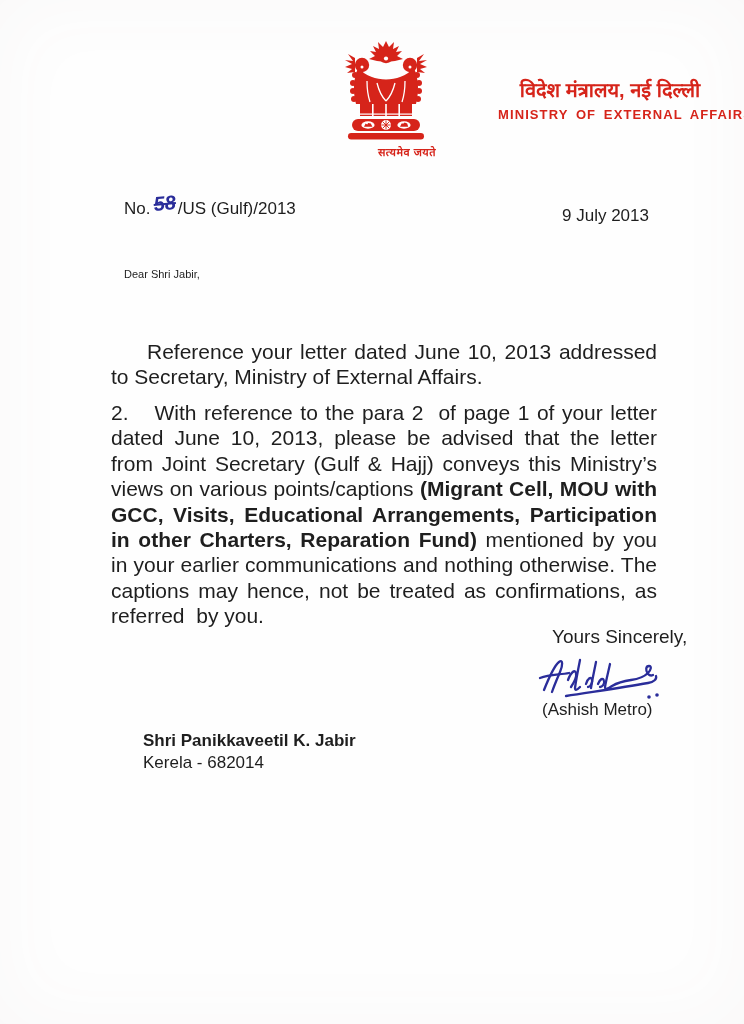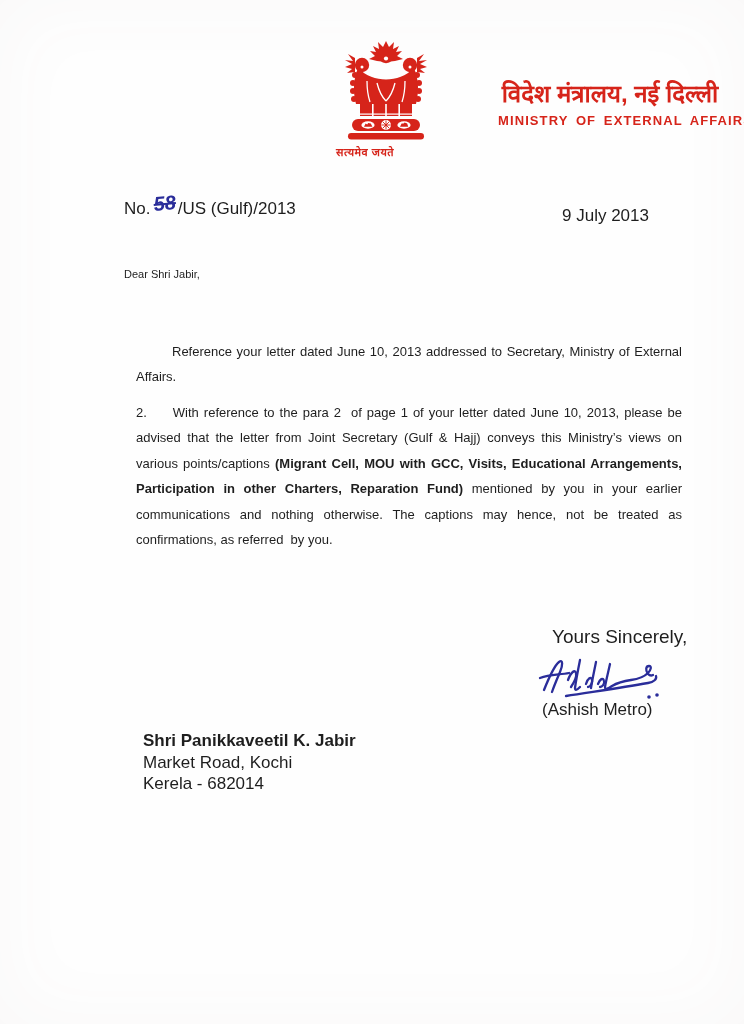--- a/index.html
+++ b/index.html
@@ -15,40 +15,40 @@
     box-shadow: inset 0 0 80px rgba(120,110,100,0.04);
     overflow: hidden;
     color: #1e1e1e;
   }
 
   
   .emblem-block {
     position: absolute;
     left: 336px; top: 40px;
     width: 100px;
-    text-align: left;
+    text-align: right;
   }
   .emblem-block svg { display: block; margin: 0 auto; }
   .emblem-motto {
     margin-top: 3px;
     font-size: 11px;
     font-weight: bold;
     color: #d6241a;
     letter-spacing: 0.5px;
     white-space: nowrap;
   }
   .ministry-block {
     position: absolute;
     left: 498px; top: 76px;
     width: 224px;
     text-align: center;
     color: #d6241a;
   }
   .ministry-hi {
-    font-size: 24px;
+    font-size: 20px;
     font-weight: bold;
     white-space: nowrap;
   }
   .ministry-en {
     margin-top: 4px;
     font-size: 13px;
     font-weight: 600;
     letter-spacing: 1.1px;
     word-spacing: 3px;
     white-space: nowrap;
@@ -86,23 +86,23 @@
   }
 
   
   .salutation {
     position: absolute;
     left: 124px; top: 268px;
     font-size: 11px;
   }
   .para {
     position: absolute;
-    left: 136px;
+    left: 111px;
     width: 546px;
-    font-size: 13px;
+    font-size: 21px;
     line-height: 25.4px;
     text-align: justify;
   }
   .para-1 { top: 339px; text-indent: 36px; }
   .para-2 { top: 400px; }
   .para-num { margin-right: 26px; }
   .para-2 strong { font-weight: bold; }
 
   
   .closing {
@@ -232,17 +232,16 @@
     <g fill="#2a2d9a">
       <circle cx="113" cy="43" r="1.8"></circle>
       <circle cx="121" cy="41" r="1.8"></circle>
     </g>
   </svg>
 
   <div class="signer-name">(Ashish Metro)</div>
 
   <div class="recipient">
     <div class="recipient-name">Shri Panikkaveetil K. Jabir</div>
-    <div>Market Road, Kochi</div>
     <div>Kerela - 682014</div>
   </div>
 
 </div>
 
 </body></html>

